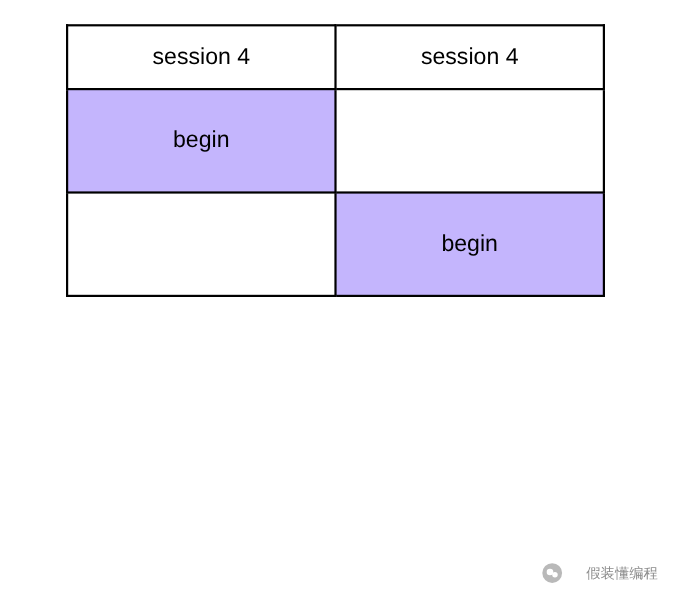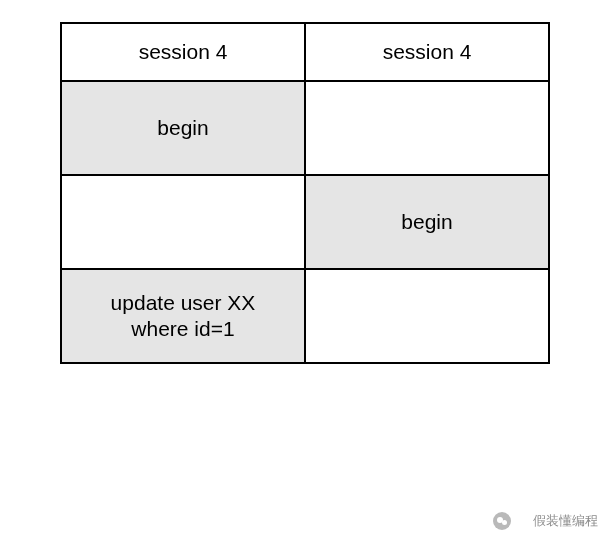--- a/index.html
+++ b/index.html
@@ -26,21 +26,21 @@
     text-align: center;
     vertical-align: middle;
     font-size: 21px;
     color: #000;
     padding: 4px 8px;
     line-height: 1.25;
     box-sizing: border-box;
   }
   .hrow td { height: 58px; }
   .drow td { height: 94px; }
-  .hl { background: #e5e5e5; margin-top: 12px; }
+  .hl { background: #c4b5fd; margin-top: 12px; }
   .watermark {
     position: absolute;
     right: 18px;
     bottom: 16px;
     display: flex;
     align-items: center;
     gap: 22px;
     color: #8c8c8c;
     font-size: 13px;
   }
@@ -66,24 +66,20 @@
       <td>session 4</td>
     </tr>
     <tr class="drow">
       <td class="hl">begin</td>
       <td></td>
     </tr>
     <tr class="drow">
       <td></td>
       <td class="hl">begin</td>
     </tr>
-    <tr class="drow">
-      <td class="hl">update user XX<br>where id=1</td>
-      <td></td>
-    </tr>
   </tbody>
     </table>
 </div>
 
 <div class="watermark">
   <span class="wm-icon">
     <svg width="12" height="12" viewBox="0 0 24 24" fill="#ffffff">
       <circle cx="8" cy="10" r="6"></circle>
       <circle cx="17" cy="15" r="5"></circle>
     </svg>

